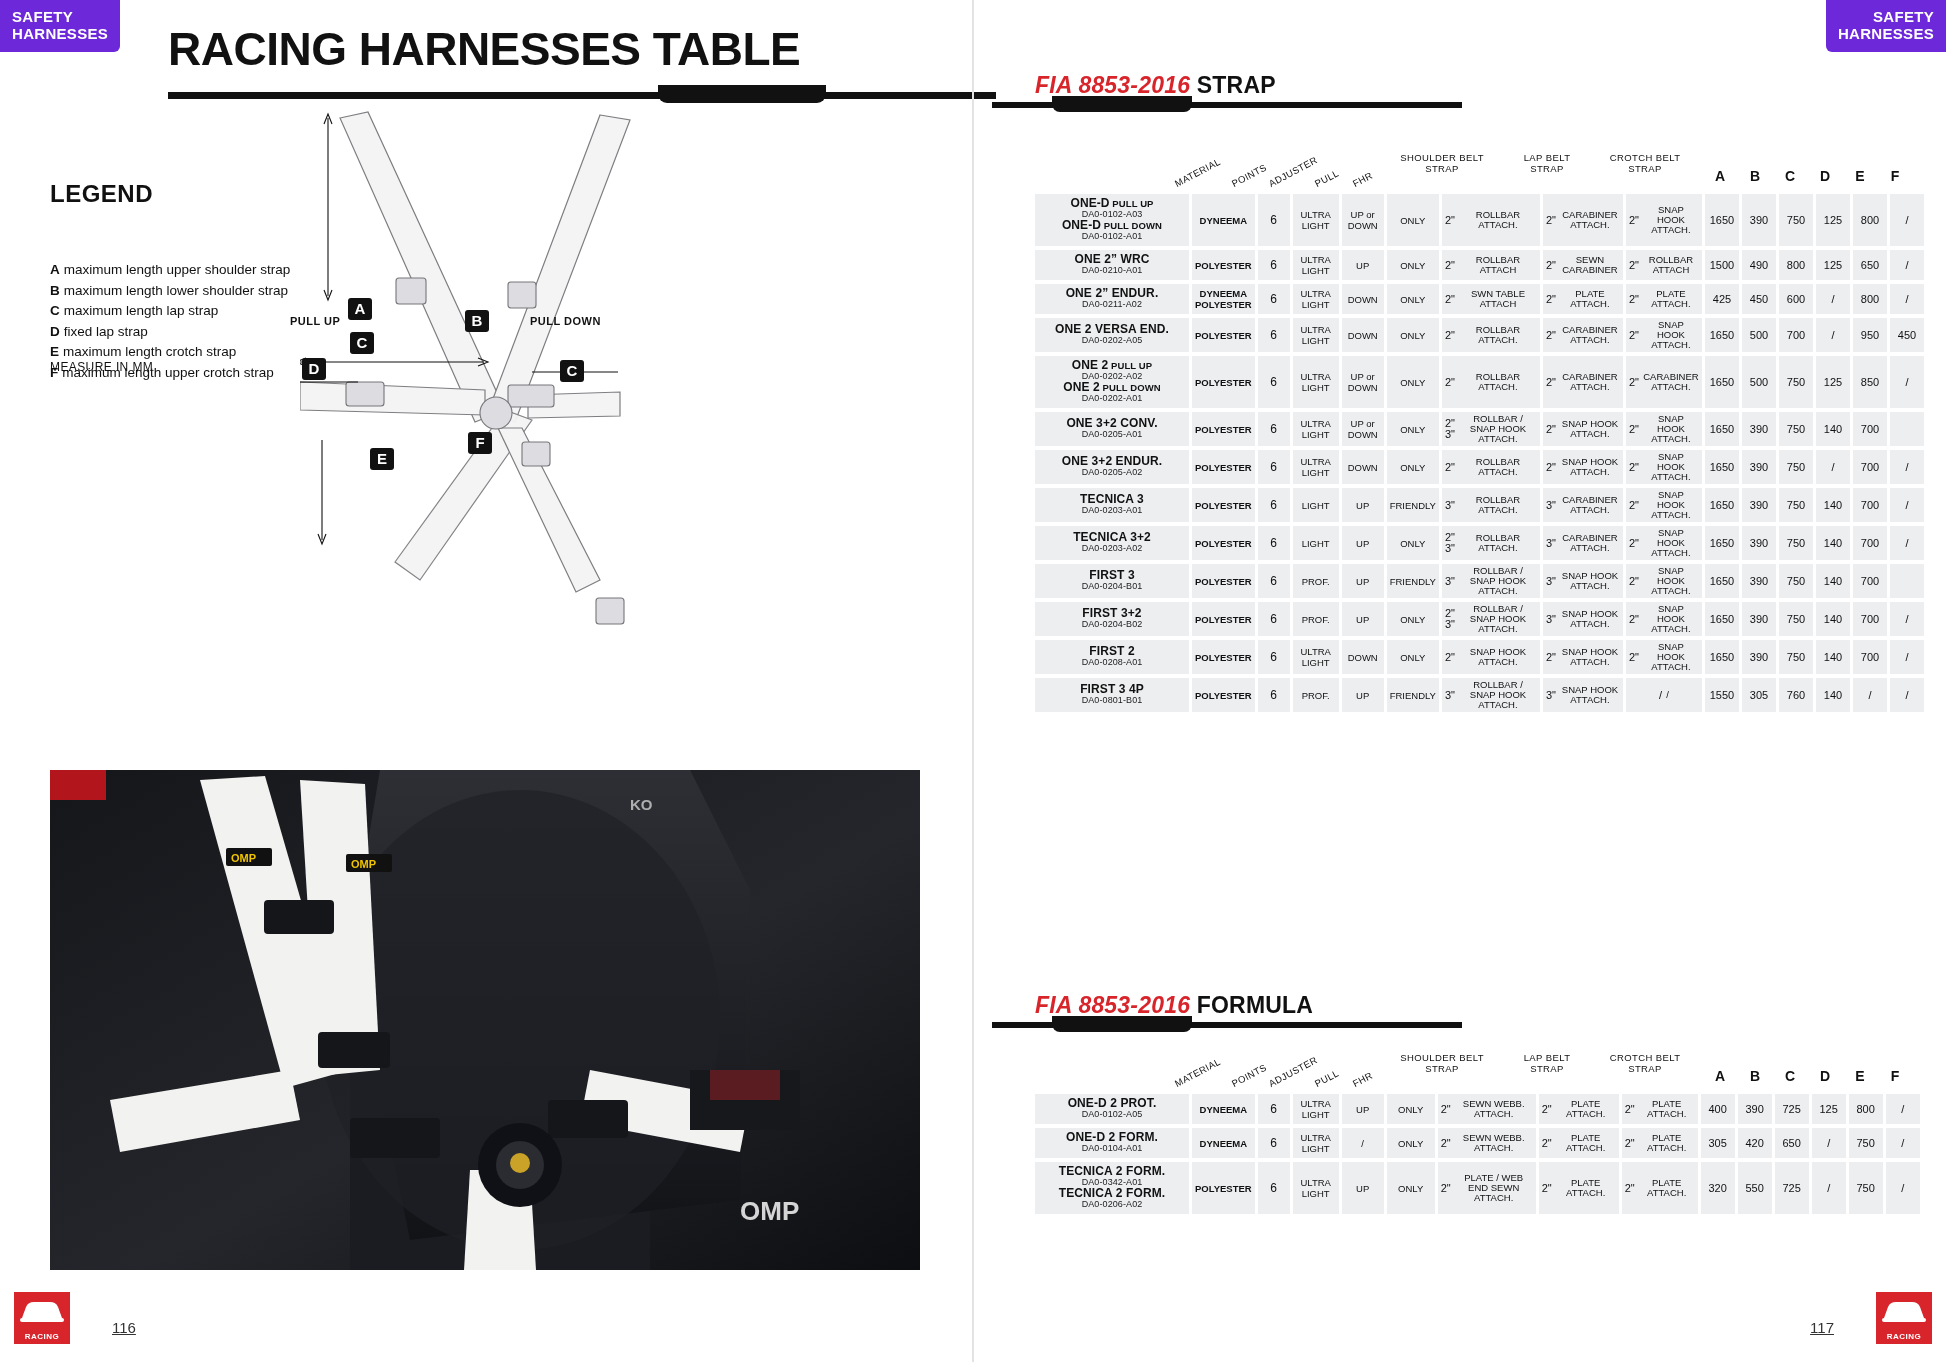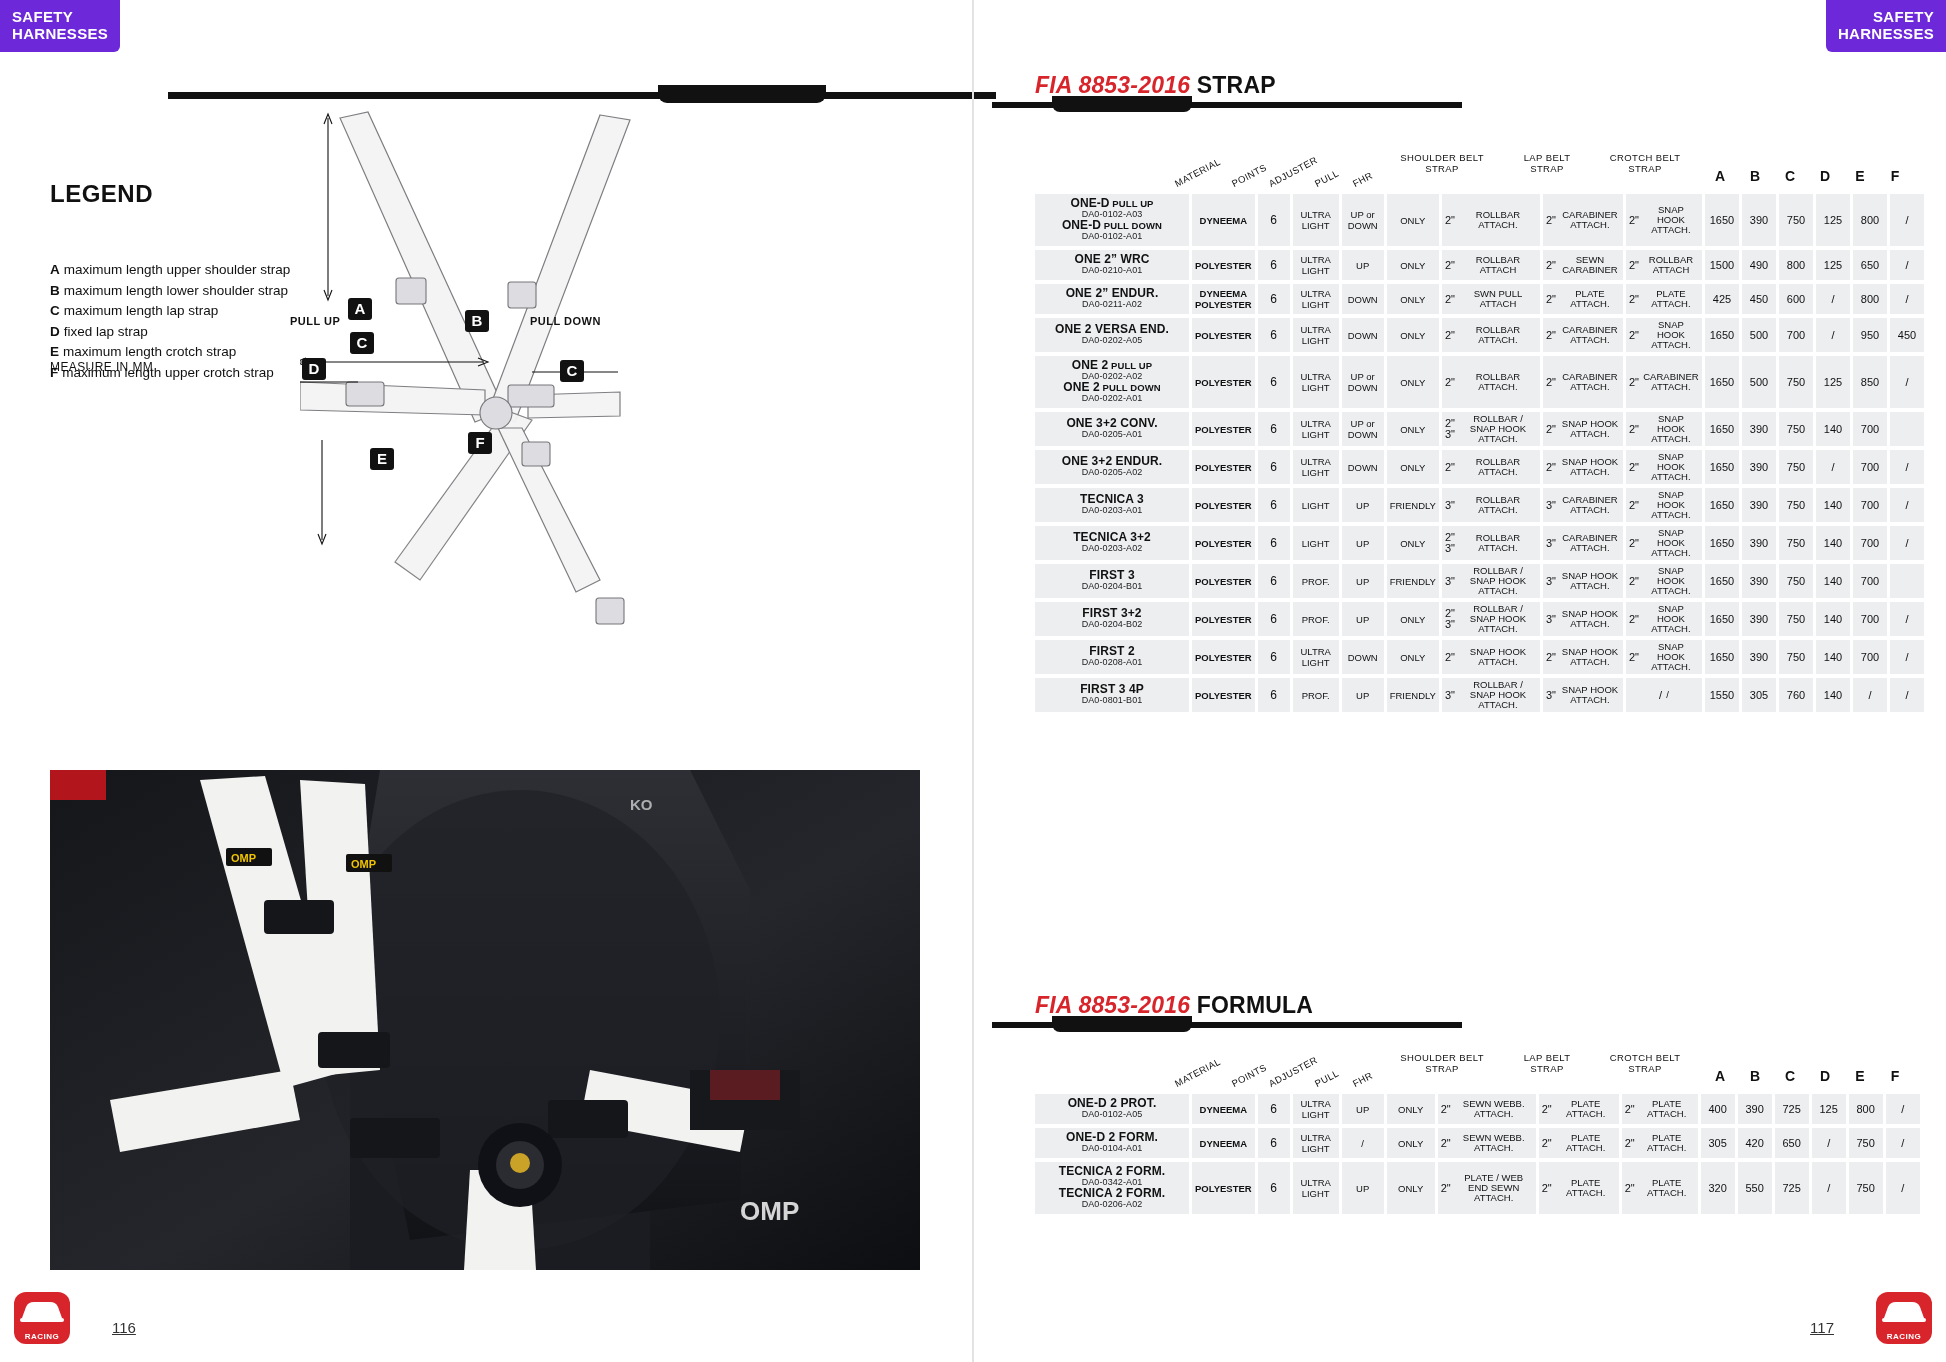--- a/index.html
+++ b/index.html
@@ -82,33 +82,34 @@
   td.dim{width:28px;background:#eceef0;font-size:11px;}
   .belt-in{display:flex;align-items:center;justify-content:center;gap:4px;}
   .belt-in .q{font-size:11px;font-weight:normal;white-space:nowrap;}
   .belt-in .t{line-height:10px;}
   .dimhdr{font-weight:bold;font-size:14px;text-align:center;}
 
   
   .pagenum{position:absolute;bottom:26px;font-size:15px;color:#333;text-decoration:underline;}
   .carbadge{
     position:absolute;bottom:18px;width:56px;height:52px;background:#d8252b;
-    border-radius:12px;color:#fff;font-size:8px;font-weight:bold;text-align:center;text-decoration:underline;
+    border-radius:0;color:#fff;font-size:8px;font-weight:bold;text-align:center;text-decoration:underline;
   }
   .carbadge .lbl{position:absolute;bottom:3px;left:0;right:0;letter-spacing:.5px;}
   .spine{position:absolute;left:972px;top:0;bottom:0;width:2px;background:#e3e3e3;}
 </style>
 </head>
 <body>
 
 <div class="page">
 
   <div class="tab tab-left">SAFETY<br>HARNESSES</div>
   <div class="tab tab-right">SAFETY<br>HARNESSES</div>
 
+  <div class="main-title">RACING HARNESSES TABLE</div>
   <div class="title-rule"></div>
 
   <div class="spine"></div>
 
   <div class="legend-title">LEGEND</div>
   <div class="legend-list">
     <div><b>A</b><span>maximum length upper shoulder strap</span></div>
     <div><b>B</b><span>maximum length lower shoulder strap</span></div>
     <div><b>C</b><span>maximum length lap strap</span></div>
     <div><b>D</b><span>fixed lap strap</span></div>
@@ -322,21 +323,21 @@
               <span class="c">DA0-0211-A02</span>
             </td>
             <td class="mat">DYNEEMA POLYESTER</td>
             <td class="pts">6</td>
             <td class="adj">ULTRA LIGHT</td>
             <td class="pull">DOWN</td>
             <td class="fhr">ONLY</td>
             <td class="belt">
               <div class="belt-in">
                 <span class="q">2"</span>
-                <span class="t">SWN PULL ATTACH</span>
+                <span class="t">SWN TABLE ATTACH</span>
               </div>
             </td>
             <td class="lap">
               <div class="belt-in">
                 <span class="q">2"</span>
                 <span class="t">PLATE ATTACH.</span>
               </div>
             </td>
             <td class="crotch">
               <div class="belt-in">

